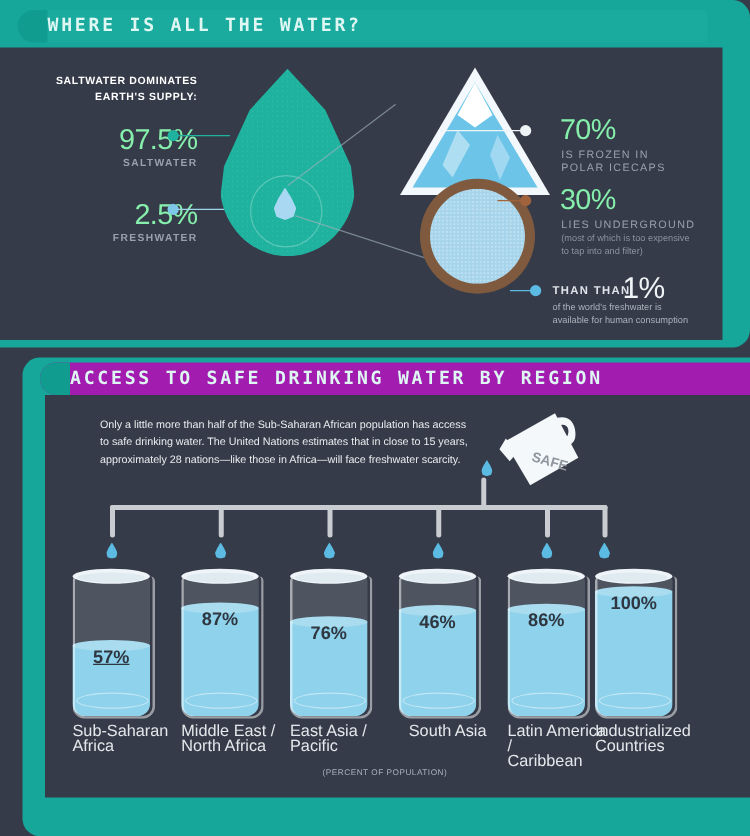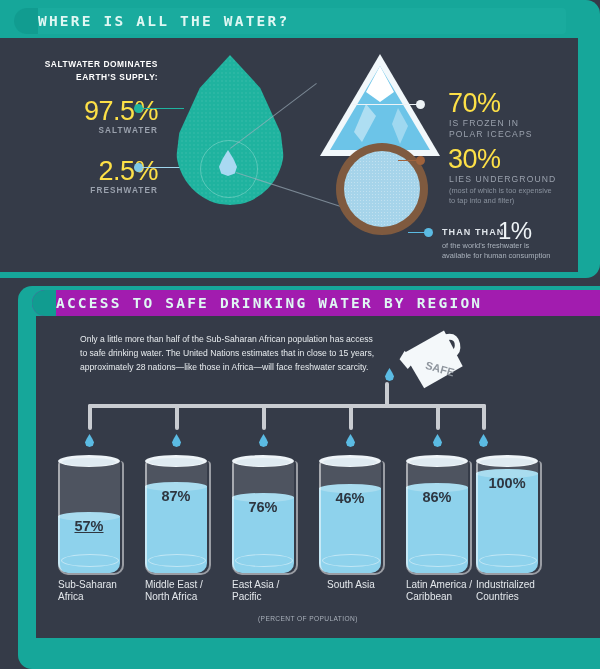--- a/index.html
+++ b/index.html
@@ -53,21 +53,21 @@
     position:absolute;left:0;top:0;width:24px;height:26px;
     background:#119c90;border-radius:13px 0 0 13px;
   }
 
   
   .kicker{
     position:absolute;color:#ffffff;font-weight:bold;font-size:8.4px;
     letter-spacing:.55px;line-height:13px;text-align:right;
   }
   .bignum{
-    position:absolute;color:#fde047;font-size:27px;font-weight:400;
+    position:absolute;color:#86efac;font-size:23px;font-weight:400;
     letter-spacing:-.5px;line-height:30px;
   }
   .sublbl{
     position:absolute;color:#9aa1ad;font-size:8.2px;letter-spacing:1.1px;
     line-height:11px;font-weight:bold;
   }
   .fineprint{
     position:absolute;color:#8a929e;font-size:7.4px;line-height:10px;
   }
 
@@ -152,21 +152,21 @@
     border-radius:4px 4px 10px 10px;
     border-left:2px solid rgba(255,255,255,.5);
     border-right:2px solid rgba(255,255,255,.5);
     border-bottom:2px solid rgba(255,255,255,.5);
   }
   .pct{
     position:absolute;width:62px;text-align:center;
     color:#2f3640;font-size:14.5px;font-weight:bold;
   }
   .glbl{
-    position:absolute;width:84px;color:#e4e8ec;font-size:10px;line-height:12px;
+    position:absolute;width:84px;color:#e4e8ec;font-size:13px;line-height:12px;
   }
   .foot{
     position:absolute;left:258px;top:615px;
     color:#aab1bb;font-size:6.6px;letter-spacing:.4px;
   }
 
   
   .jug{position:absolute;left:398px;top:328px;width:74px;height:62px;}
 </style>
 </head>

